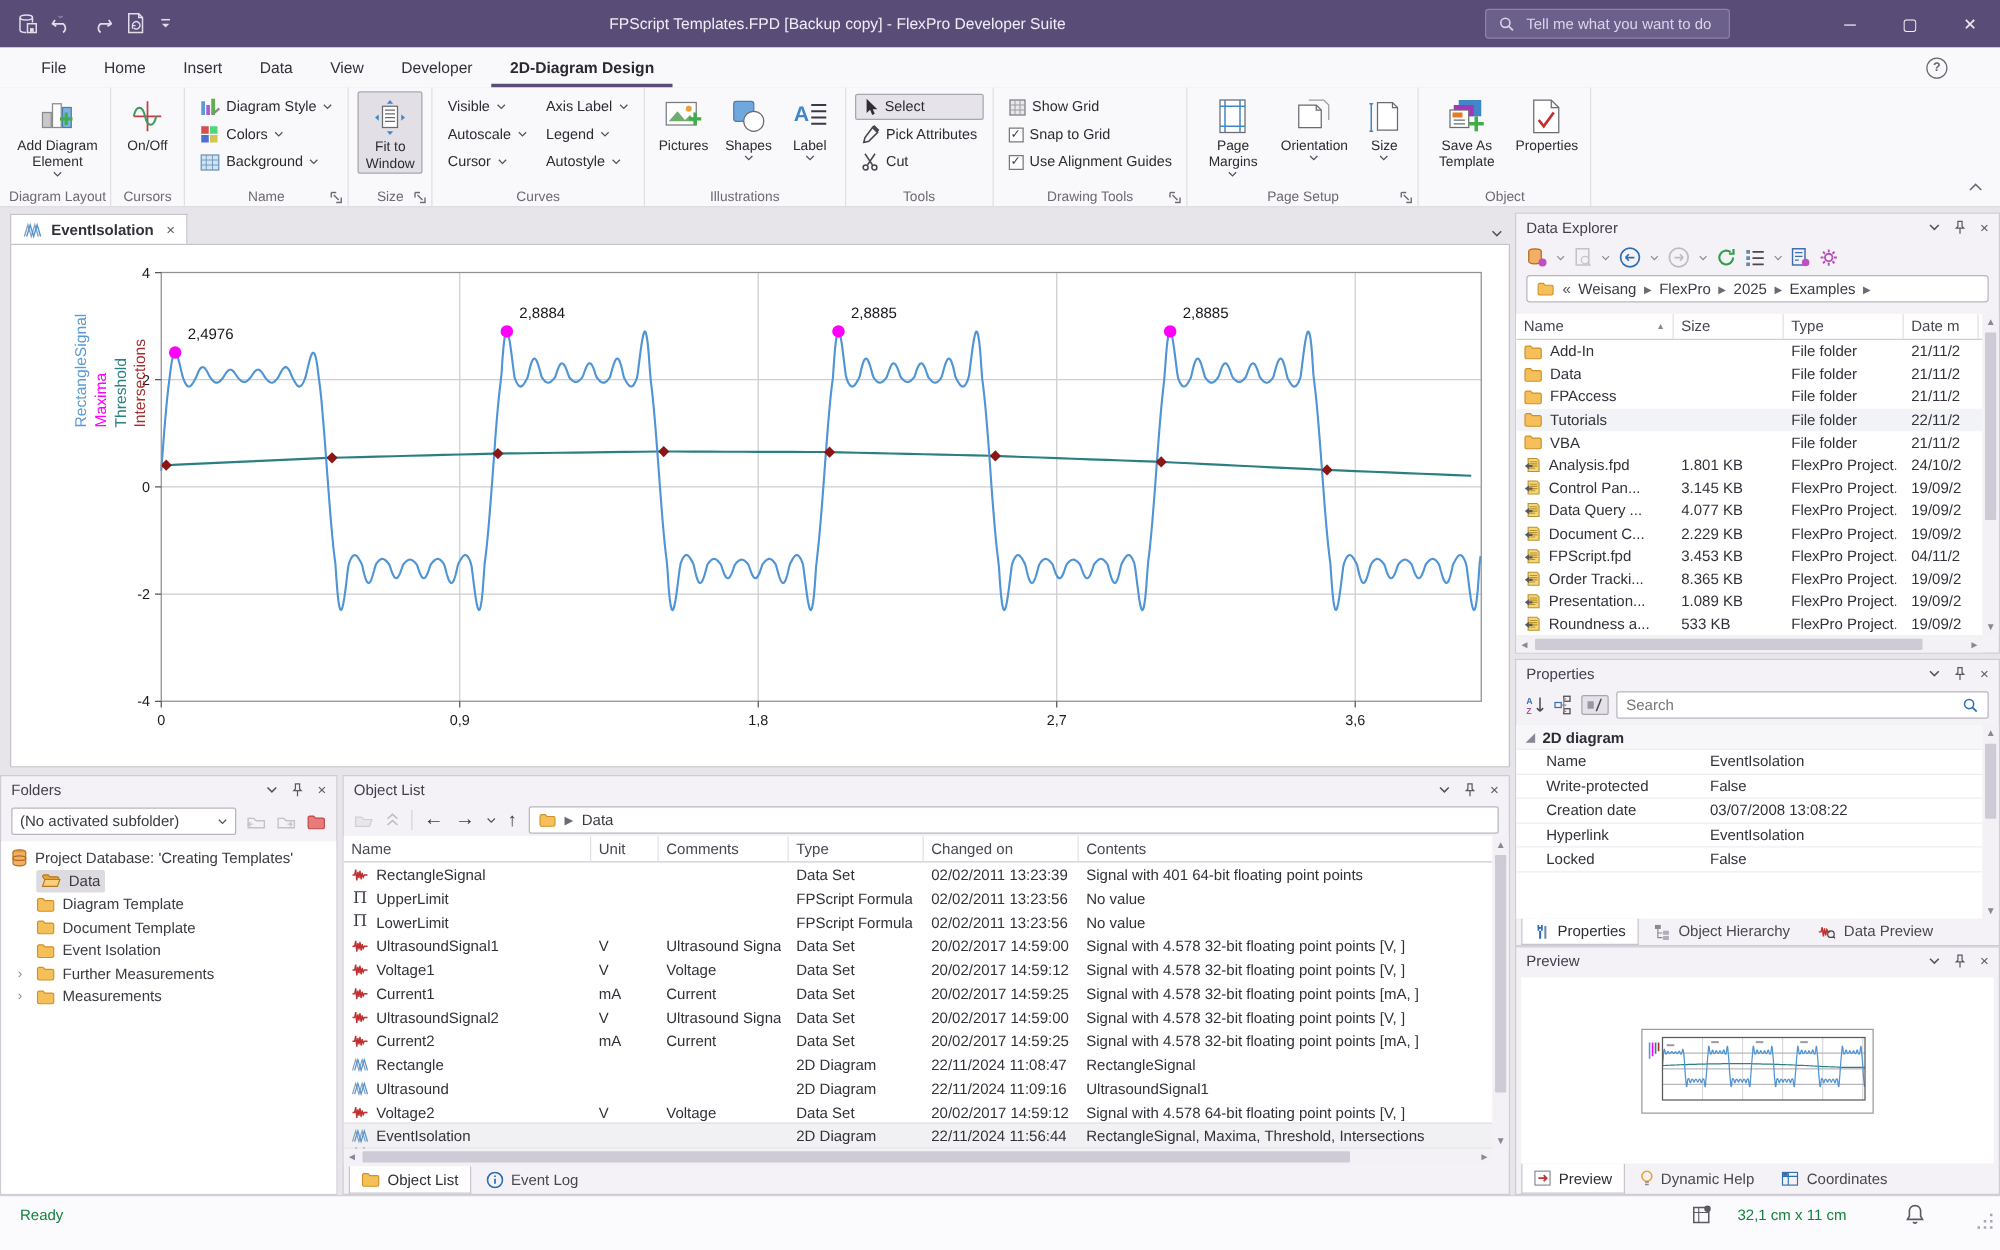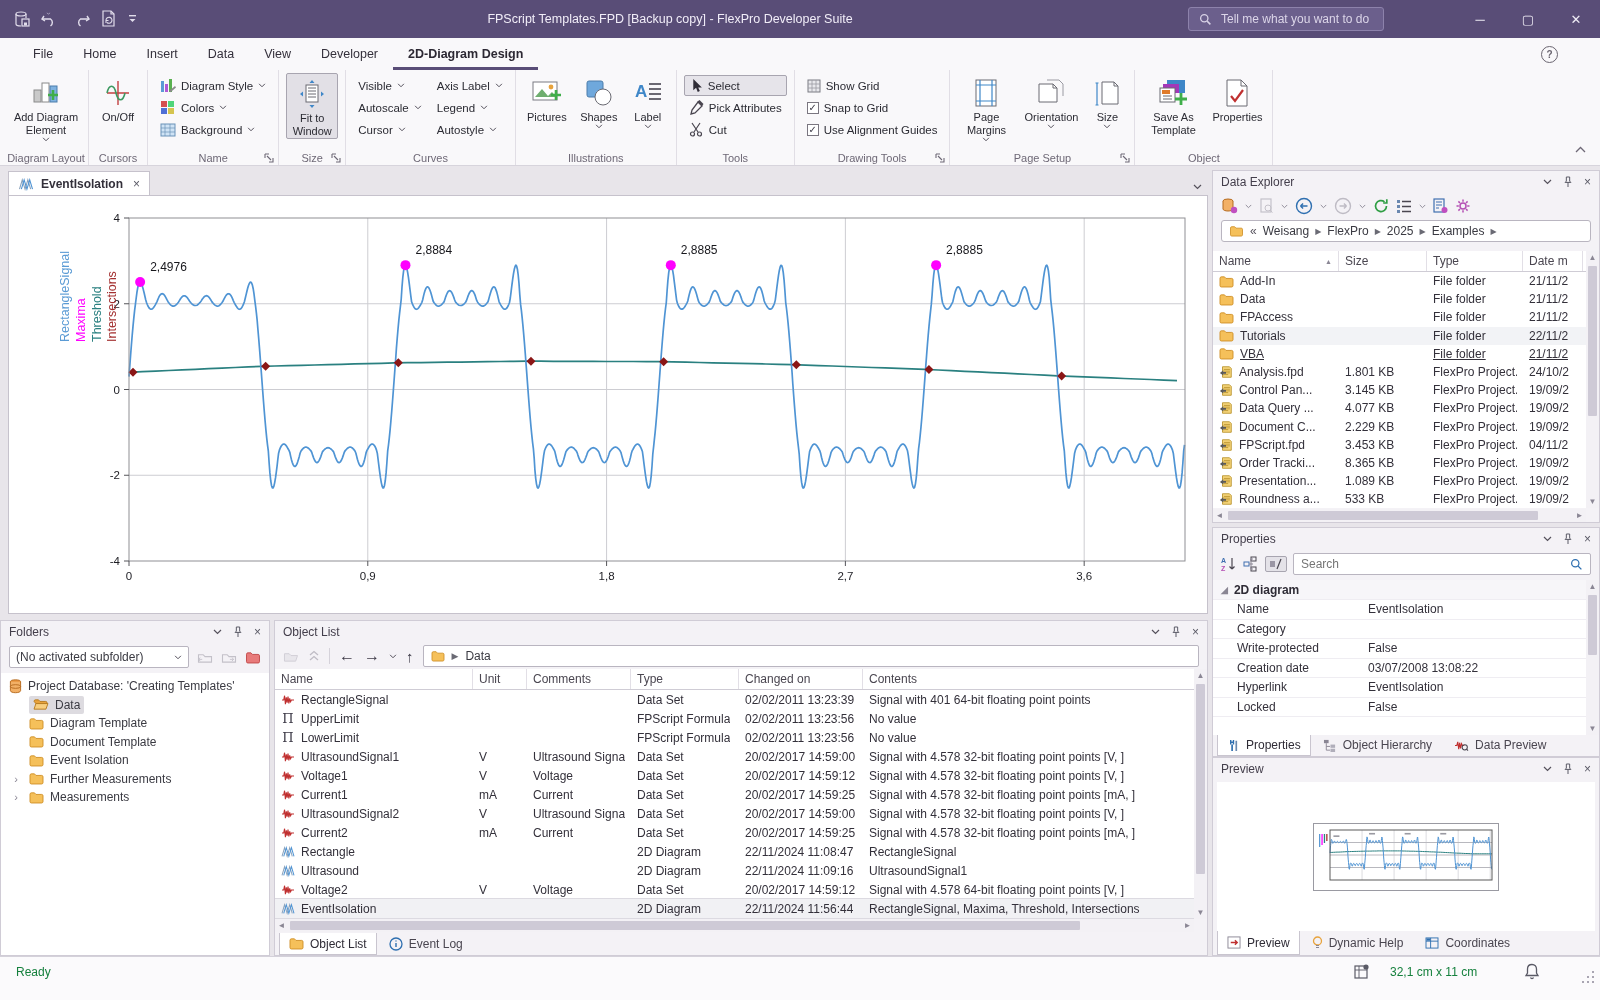--- a/index.html
+++ b/index.html
@@ -1284,21 +1284,21 @@
             <div class="tc" style="width: 88px; flex: 0 0 88px;">
               <span style="white-space: nowrap; overflow: hidden;"></span>
             </div>
             <div class="tc" style="width: 96px; flex: 0 0 96px;">
               <span style="white-space: nowrap; overflow: hidden;">File folder</span>
             </div>
             <div class="tc" style="width: 60px; flex: 0 0 60px;">
               <span style="white-space: nowrap; overflow: hidden;">22/11/2</span>
             </div>
           </div>
-          <div class="trow" style="height: 18.2px; text-decoration: underline;">
+          <div class="trow" style="height: 18.2px;">
             <div class="tc" style="width: 126px; flex: 0 0 126px;">
               <span style="display: inline-flex; align-items: center;">
                 <svg width="15" height="13" viewBox="0 0 16 14">
                   <path d="M1 3.5C1 2.7 1.6 2 2.4 2h3.4l1.6 1.7h6.2c.8 0 1.4.6 1.4 1.4v6.4c0 .8-.6 1.4-1.4 1.4H2.4c-.8 0-1.4-.6-1.4-1.4z" fill="#f5c05a" stroke="#cf9028"></path>
                 </svg>
               </span>
               <span style="white-space: nowrap; overflow: hidden;">VBA</span>
             </div>
             <div class="tc" style="width: 88px; flex: 0 0 88px;">
               <span style="white-space: nowrap; overflow: hidden;"></span>
@@ -1544,24 +1544,20 @@
     </div>
     <div style="position:absolute;left:0;top:52px;right:13px;bottom:0;background:#fff;overflow:hidden">
       <div class="pgroup">
           <span style="color:#8a8694;font-size:9px">◢</span>
           <span>2D diagram</span>
         </div>
       <div id="pr-body">
           <div class="prow">
             <div class="pl">Name</div>
             <div class="pv">EventIsolation</div>
-          </div>
-          <div class="prow">
-            <div class="pl">Category</div>
-            <div class="pv"></div>
           </div>
           <div class="prow">
             <div class="pl">Write-protected</div>
             <div class="pv">False</div>
           </div>
           <div class="prow">
             <div class="pl">Creation date</div>
             <div class="pv">03/07/2008 13:08:22</div>
           </div>
           <div class="prow">

